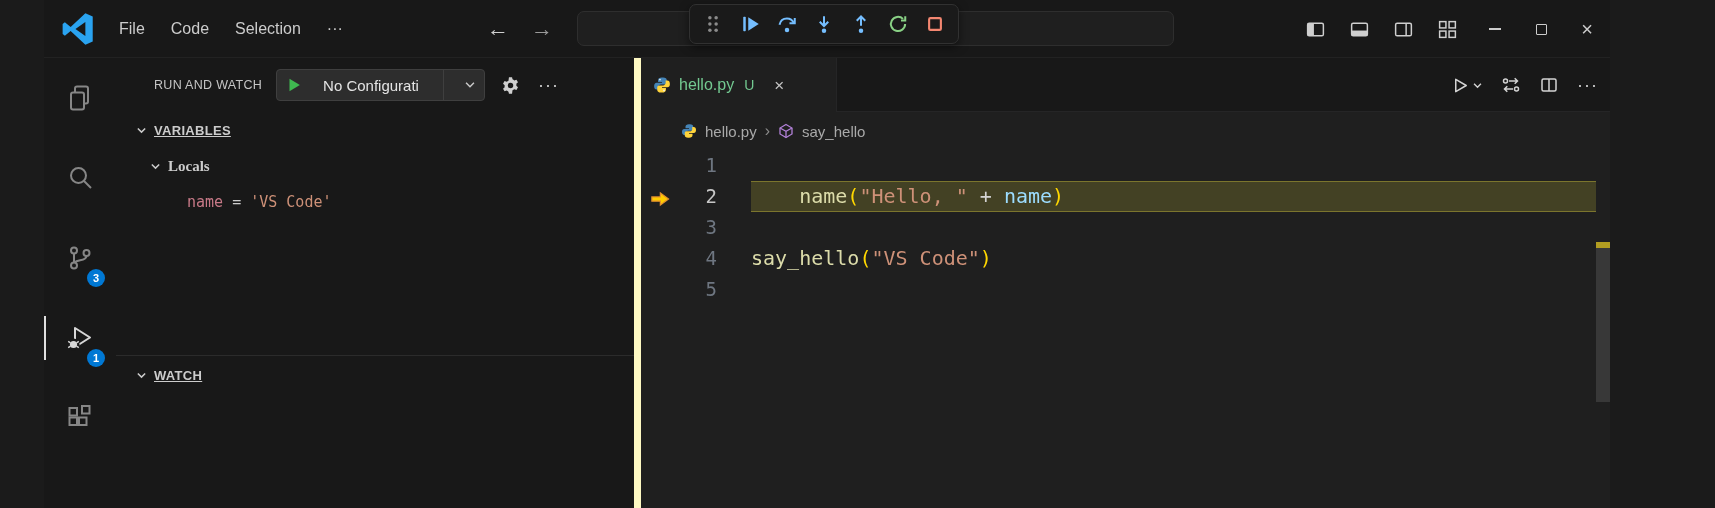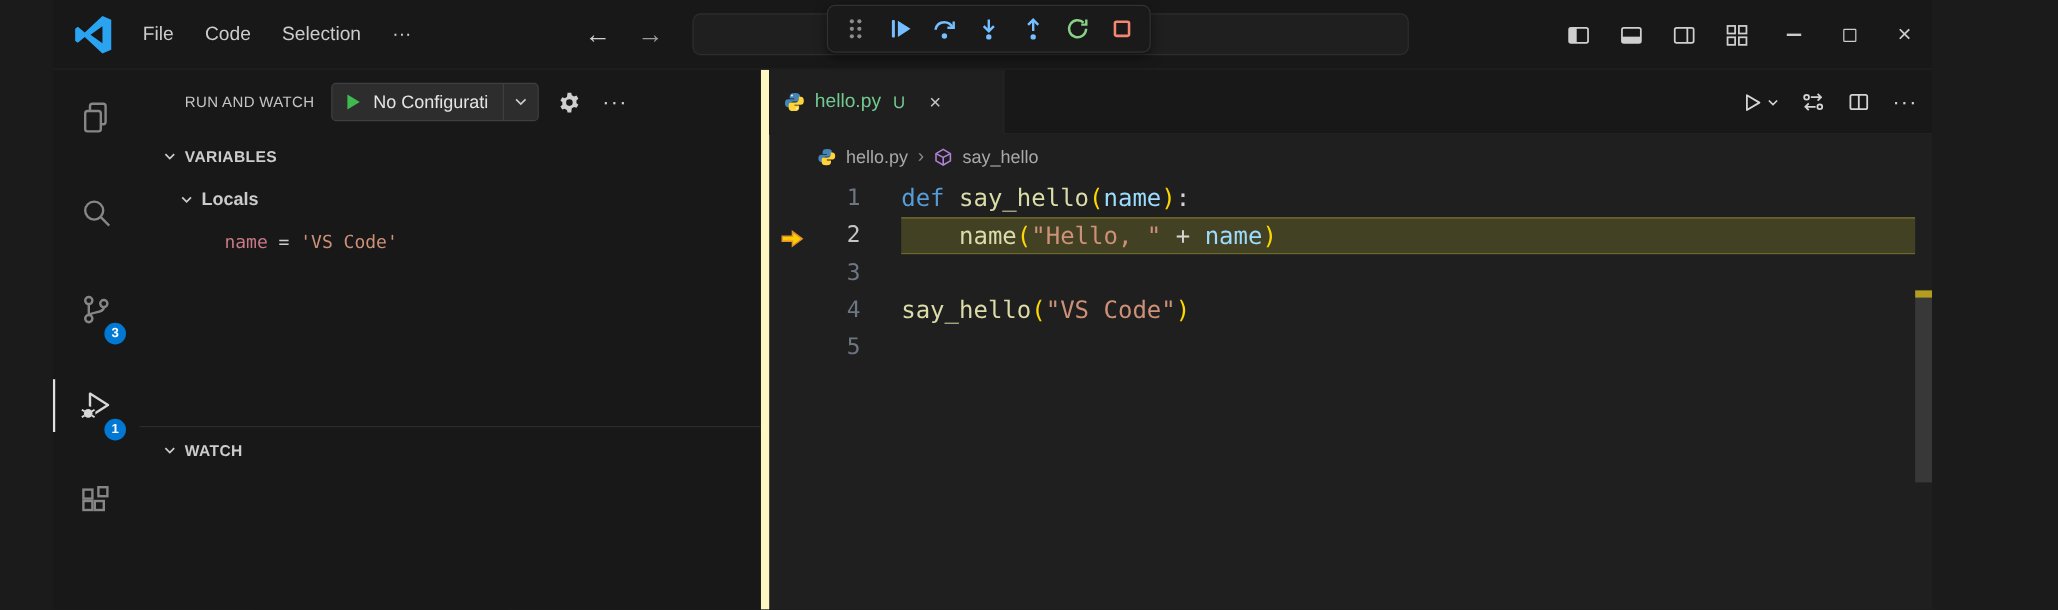--- a/index.html
+++ b/index.html
@@ -42,39 +42,39 @@
   .ab-item.active::before { content:""; position:absolute; left:0; top:18px; bottom:18px; width:2px; background:#e0e0e0; }
   .badge { position:absolute; right:11px; bottom:11px; min-width:18px; height:18px; border-radius:9px;
     background:#0078d4; color:#ffffff; font-size:11px; display:flex; align-items:center;
     justify-content:center; padding:0 4px; font-weight:bold; }
 
   
   .sidebar { position:absolute; left:72px; top:58px; bottom:0; width:518px; background:#181818; z-index:1; }
   .sb-header { height:54px; display:flex; align-items:center; padding-left:38px; }
   .sb-title { color:#c5c5c5; font-size:12.5px; letter-spacing:.3px; white-space:nowrap; }
   .config { display:flex; align-items:center; margin-left:14px; height:32px;
-    background:#2d2d2d; border:1px solid #3f3f3f; border-radius:4px; }
+    background:#2d2d2d; border:1px solid #3f3f3f; border-radius:4px;gap:12px; }
   .config-play { padding:0 4px 0 8px; display:flex; }
   .config-label { color:#e4e4e4; font-size:15px; padding:0 12px 0 4px; white-space:nowrap; }
   .config-divider { width:1px; height:30px; background:#3f3f3f; }
   .config-chevron { width:28px; display:flex; justify-content:center; }
   .sb-gear { margin-left:16px; display:flex; }
   .sb-more { margin-left:18px; color:#cfcfcf; font-size:18px; letter-spacing:1px; }
   .tree .row { height:36px; display:flex; align-items:center; color:#cccccc; }
   .chev { width:18px; display:flex; justify-content:center; margin-right:4px; }
-  .row-variables { padding-left:16px; }
+  .row-variables { padding-left:16px;text-decoration:underline; }
   .row-variables .lbl { font-weight:bold; font-size:13px; letter-spacing:.3px; }
-  .row-scope { padding-left:30px; }
+  .row-scope { padding-left:30px;font-family:Liberation Serif, serif; }
   .row-scope .lbl { font-weight:bold; font-size:15px; }
   .row-var { padding-left:71px; font-family:"DejaVu Sans Mono", monospace; font-size:15px; }
   .tok-vn { color:#c77987; }
   .tok-eq { color:#cccccc; white-space:pre; }
   .tok-vv { color:#ce9178; }
   .watch-sect { position:absolute; top:297px; left:0; right:0; border-top:1px solid #2b2b2b; }
-  .watch-row { height:38px; display:flex; align-items:center; padding-left:16px; color:#cccccc; }
+  .watch-row { height:38px; display:flex; align-items:center; padding-left:16px; color:#cccccc;text-decoration:underline; }
   .watch-row .lbl { font-weight:bold; font-size:13px; letter-spacing:.3px; }
 
   
   .editor { position:absolute; left:590px; top:58px; right:0; bottom:0; background:#1f1f1f;
     border-left:7px solid #fef9c3; }
   .tabbar { position:relative; height:54px; background:#181818; border-bottom:1px solid #252526; }
   .tab { position:absolute; left:0; top:0; width:196px; height:54px; background:#1f1f1f;
     border-right:1px solid #252526; display:flex; align-items:center; padding:0 12px; gap:8px; }
   .tab-label { color:#73c991; font-size:16px; }
   .tab-git { color:#73c991; font-size:14px; margin-left:2px; }
@@ -383,21 +383,20 @@
           </svg>
       </span>
       <span>say_hello</span>
     </div>
 
     <div class="code">
       <div>
           <div class="code-row">
             <span class="glyph"></span>
             <span class="line-num">1</span>
-            <span class="line-text"><span class="tok-kw">def </span><span class="tok-fn">say_hello</span><span class="tok-b1">(</span><span class="tok-pm">name</span><span class="tok-b1">)</span><span class="tok-pl">:</span></span>
           </div>
           <div class="code-row current">
             <span class="glyph"></span>
             <span class="line-num">2</span>
             <span class="line-text"><span class="tok-pl">    </span><span class="tok-fn">name</span><span class="tok-b1">(</span><span class="tok-st">"Hello, "</span><span class="tok-pl"> + </span><span class="tok-pm">name</span><span class="tok-b1">)</span></span>
           </div>
           <div class="code-row">
             <span class="glyph"></span>
             <span class="line-num">3</span>
             <span class="line-text"></span>

